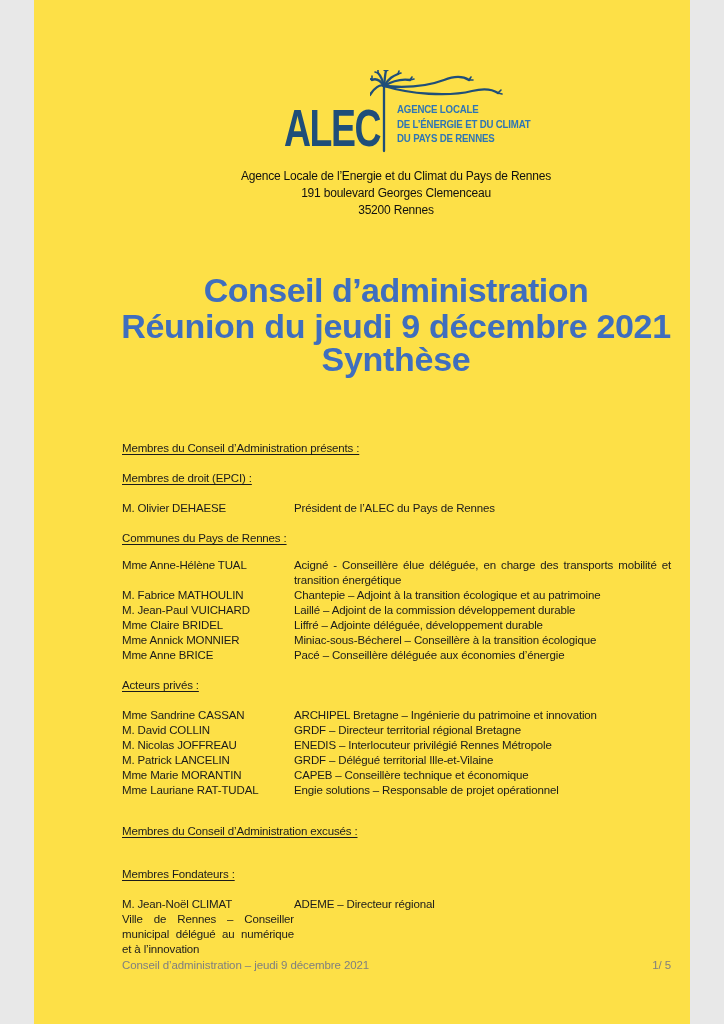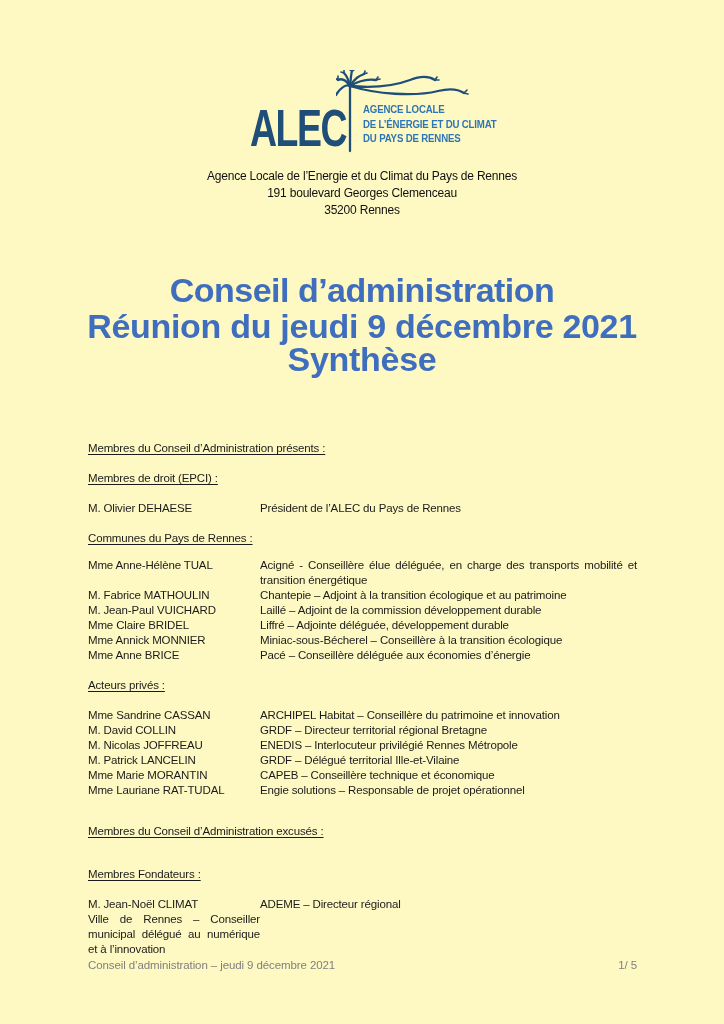--- a/index.html
+++ b/index.html
@@ -1,19 +1,19 @@
 <!DOCTYPE html>
 <html><head>
 <meta charset="utf-8">
 <style>
   html,body{margin:0;padding:0;background:#e8e8e8;}
   .page{
     position:relative;
-    width:724px;height:1024px;
-    background:#fef9c3;
+    width:656px;height:1024px;
+    background:#fde047;
     margin:0 auto;
     font-family:"Liberation Sans","DejaVu Sans",sans-serif;
     color:#1b1b1b;
     overflow:hidden;
   }
 
   
   .logo{position:absolute;left:250px;top:72px;width:260px;height:82px;}
   .brand{
     position:absolute;left:0;bottom:0;
@@ -148,21 +148,21 @@
     </div>
     <div class="row">
       <div class="name">Mme Anne BRICE</div>
       <div class="role">Pacé – Conseillère déléguée aux économies d’énergie</div>
     </div>
 
     <div class="h-sub mt15">Acteurs privés :</div>
 
     <div class="row">
       <div class="name">Mme Sandrine CASSAN</div>
-      <div class="role">ARCHIPEL Habitat – Conseillère du patrimoine et innovation</div>
+      <div class="role">ARCHIPEL Bretagne – Ingénierie du patrimoine et innovation</div>
     </div>
     <div class="row">
       <div class="name">M. David COLLIN</div>
       <div class="role">GRDF – Directeur territorial régional Bretagne</div>
     </div>
     <div class="row">
       <div class="name">M. Nicolas JOFFREAU</div>
       <div class="role">ENEDIS – Interlocuteur privilégié Rennes Métropole</div>
     </div>
     <div class="row">

